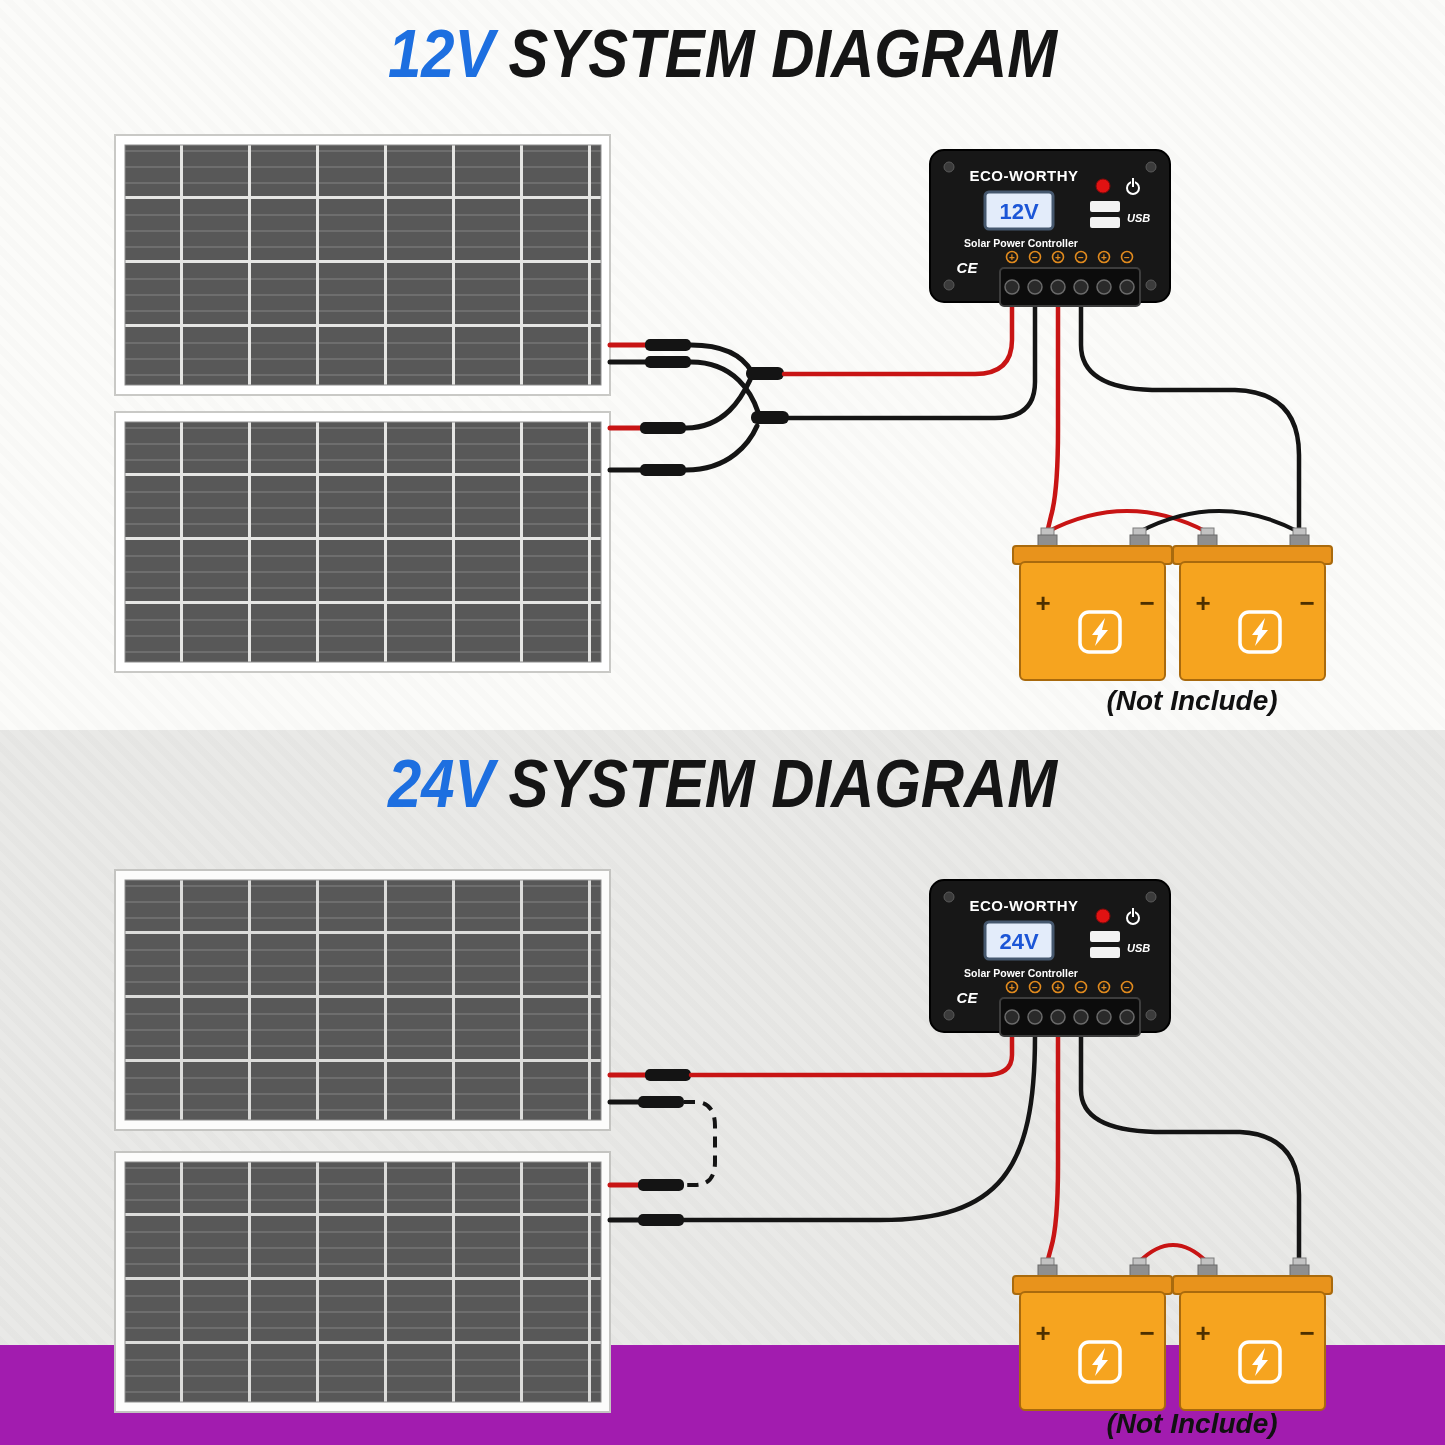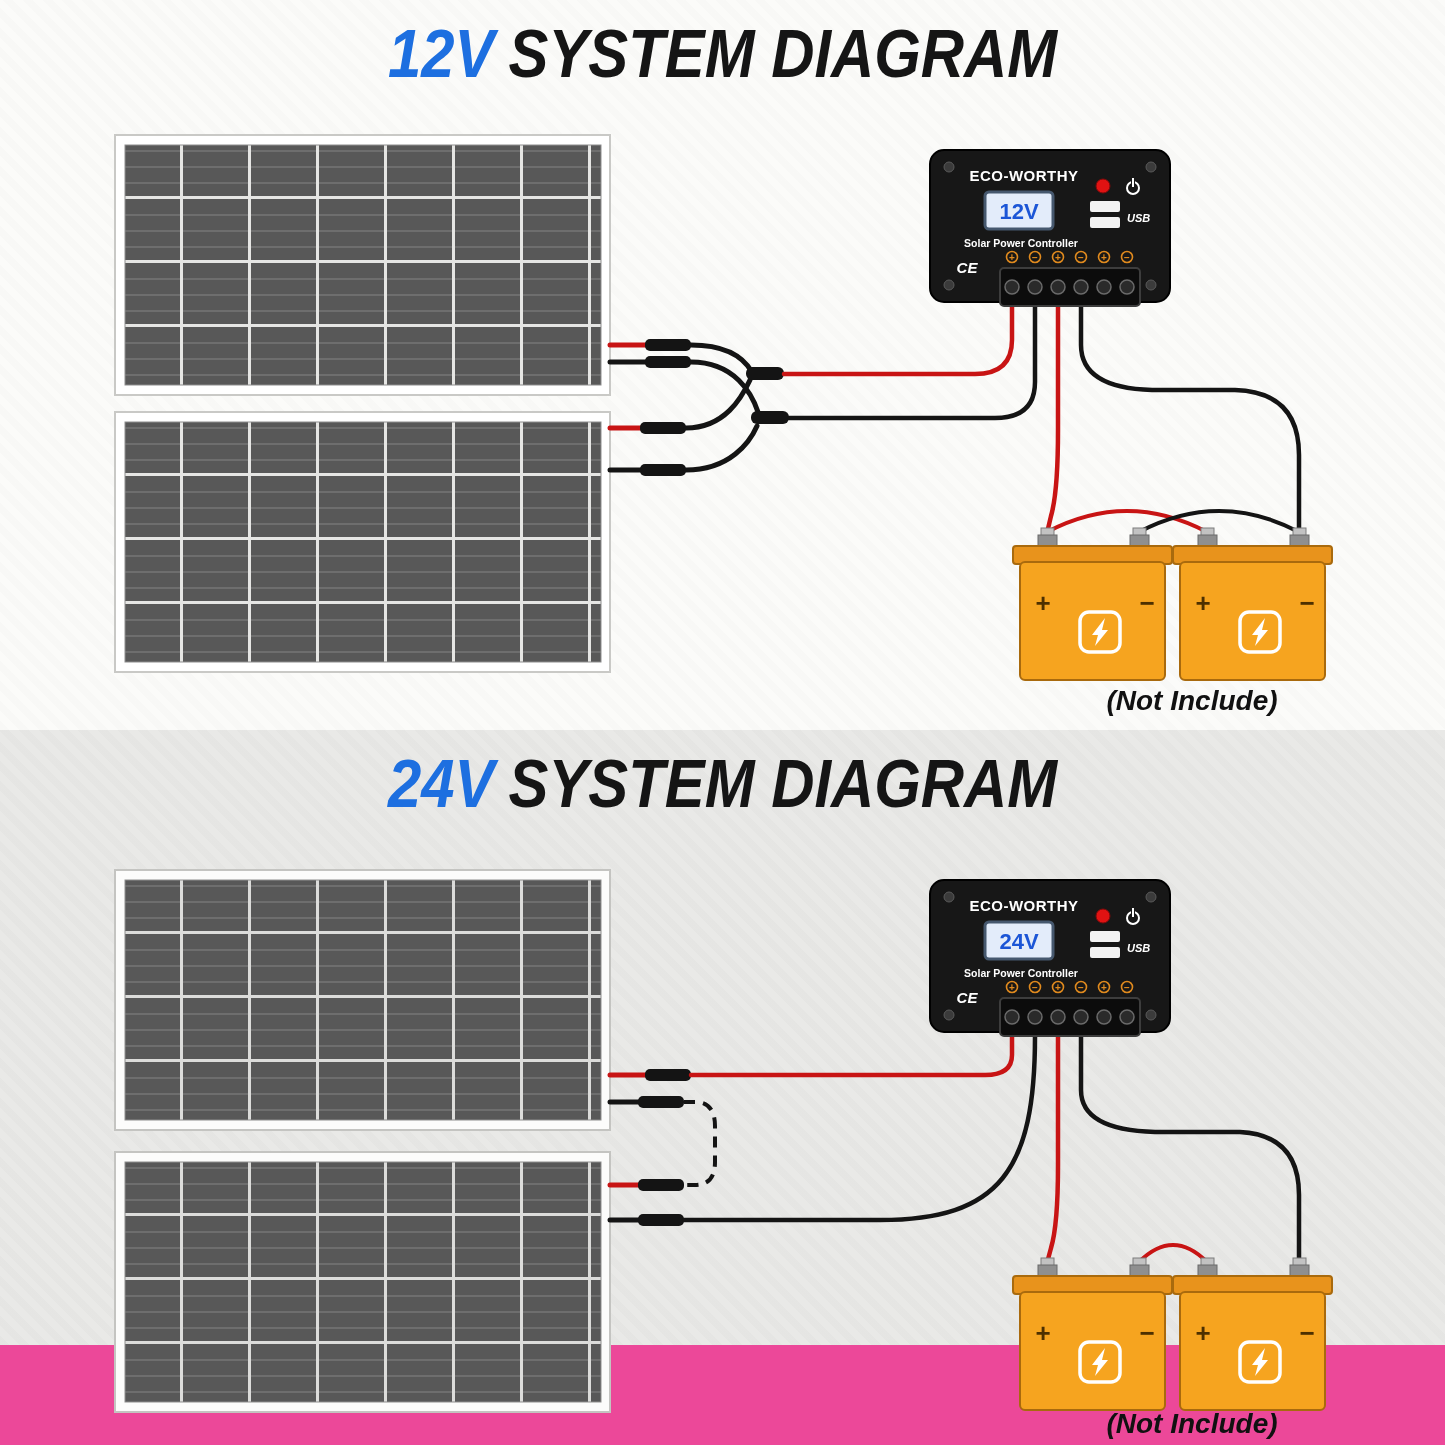--- a/index.html
+++ b/index.html
@@ -1,17 +1,17 @@
 <!DOCTYPE html>
 <html><head>
 <meta charset="utf-8">
 <style>
   html,body{margin:0;padding:0;}
   body{font-family:"Liberation Sans",sans-serif;}
-  .canvas{position:relative;width:1445px;height:1445px;overflow:hidden;background:#ec4899;}
+  .canvas{position:relative;width:1445px;height:1445px;overflow:hidden;background:#a21caf;}
   .sys-section{position:relative;width:1445px;}
   .section-12v{height:730px;background:#fbfbf9;
     background-image:repeating-linear-gradient(45deg,rgba(0,0,0,0.012) 0 7px,transparent 7px 14px);}
   .section-24v{height:615px;background:#e9e9e7;
     background-image:repeating-linear-gradient(45deg,rgba(0,0,0,0.015) 0 7px,transparent 7px 14px);}
   .title{position:absolute;top:14px;left:0;right:0;margin:0;text-align:center;
     font-weight:900;font-style:italic;font-size:68px;letter-spacing:0px;color:#151515;
     transform:scaleX(0.88);white-space:nowrap;z-index:2;}
   .title .accent{color:#1d6fe0;margin-right:16px;}
   svg.diagram{position:absolute;left:0;top:0;display:block;z-index:1;}

